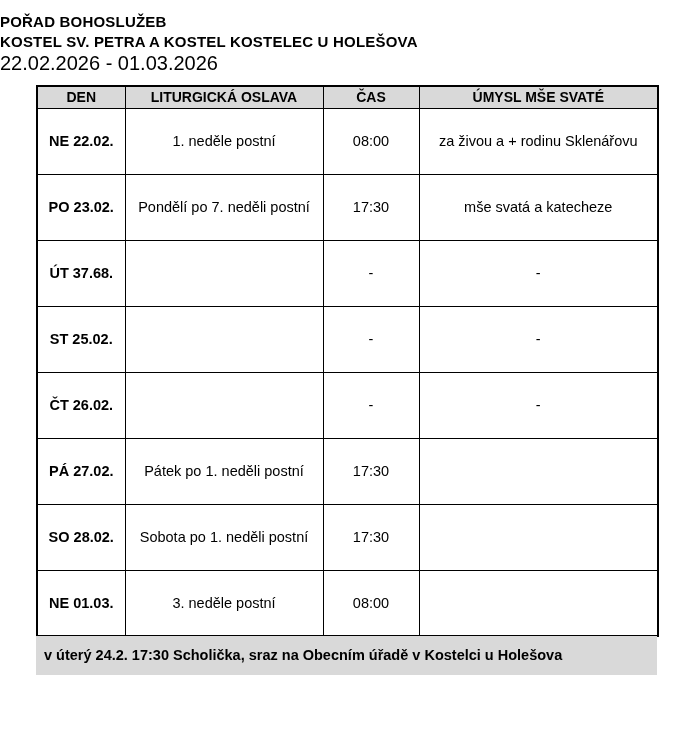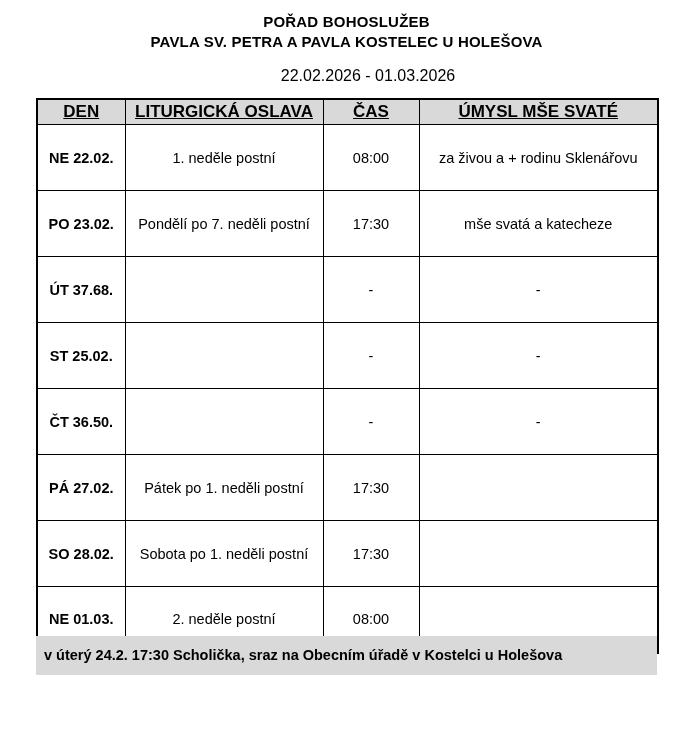--- a/index.html
+++ b/index.html
@@ -20,58 +20,56 @@
     color: var(--ink);
     overflow: hidden;
   }
   .page {
     width: 693px;
     height: 743px;
     position: relative;
     padding-top: 12px;
   }
   .doc-header {
-    text-align: center;
+    text-align: left;
   }
   .doc-title,
   .doc-subtitle {
     font-size: 15px;
     font-weight: bold;
     margin: 0;
     line-height: 20px;
     letter-spacing: 0.2px;
   }
   .date-range {
-    font-size: 16px;
+    font-size: 20px;
     font-weight: normal;
-    margin-top: 15px;
+    margin-top: 2px;
     line-height: 18px;
-    padding-left: 43px;
   }
   table.schedule {
     border-collapse: collapse;
     table-layout: fixed;
     width: 621px;
     margin: 13px 36px 0 36px;
     border: 2px solid var(--ink);
   }
   table.schedule th,
   table.schedule td {
     border: 1px solid var(--ink);
     font-size: 14.5px;
     padding: 2px 4px;
     overflow: hidden;
   }
   table.schedule th {
     background: var(--shade);
     font-weight: bold;
     height: 22px;
     text-align: center;
-    font-size: 17px;
-    text-decoration: underline;
+    font-size: 14px;
   }
   col.c-den   { width: 88px; }
   col.c-osl   { width: 198px; }
   col.c-cas   { width: 96px; }
   col.c-umysl { width: 239px; }
   table.schedule td {
     height: 66px;
     text-align: center;
     vertical-align: middle;
     background: var(--paper);
@@ -99,21 +97,21 @@
     line-height: 18px;
   }
 </style>
 </head>
 <body>
 
 <main class="page">
 
   <header class="doc-header">
     <h1 class="doc-title">POŘAD BOHOSLUŽEB</h1>
-    <h2 class="doc-subtitle">PAVLA SV. PETRA A PAVLA KOSTELEC U HOLEŠOVA</h2>
+    <h2 class="doc-subtitle">KOSTEL SV. PETRA A KOSTEL KOSTELEC U HOLEŠOVA</h2>
     <div class="date-range">22.02.2026 - 01.03.2026</div>
   </header>
 
   <table class="schedule">
     <colgroup>
       <col class="c-den">
         <col class="c-osl">
         <col class="c-cas">
         <col class="c-umysl">
     </colgroup>
@@ -167,21 +165,21 @@
           </span>
         </td>
         <td></td>
         <td>-</td>
         <td>-</td>
       </tr>
       <tr>
         <td class="cell-den">
           <span class="day-wrap">
             <span>ČT</span>
-            <span>36.50.</span>
+            <span>26.02.</span>
           </span>
         </td>
         <td></td>
         <td>-</td>
         <td>-</td>
       </tr>
       <tr>
         <td class="cell-den">
           <span class="day-wrap">
             <span>PÁ</span>
@@ -203,21 +201,21 @@
         <td>17:30</td>
         <td></td>
       </tr>
       <tr>
         <td class="cell-den">
           <span class="day-wrap">
             <span>NE</span>
             <span>01.03.</span>
           </span>
         </td>
-        <td>2. neděle postní</td>
+        <td>3. neděle postní</td>
         <td>08:00</td>
         <td></td>
       </tr>
     </tbody>
   </table>
 
   <footer class="note-bar">
     <span>v úterý 24.2. 17:30 Scholička, sraz na Obecním úřadě v Kostelci u Holešova</span>
   </footer>
 

